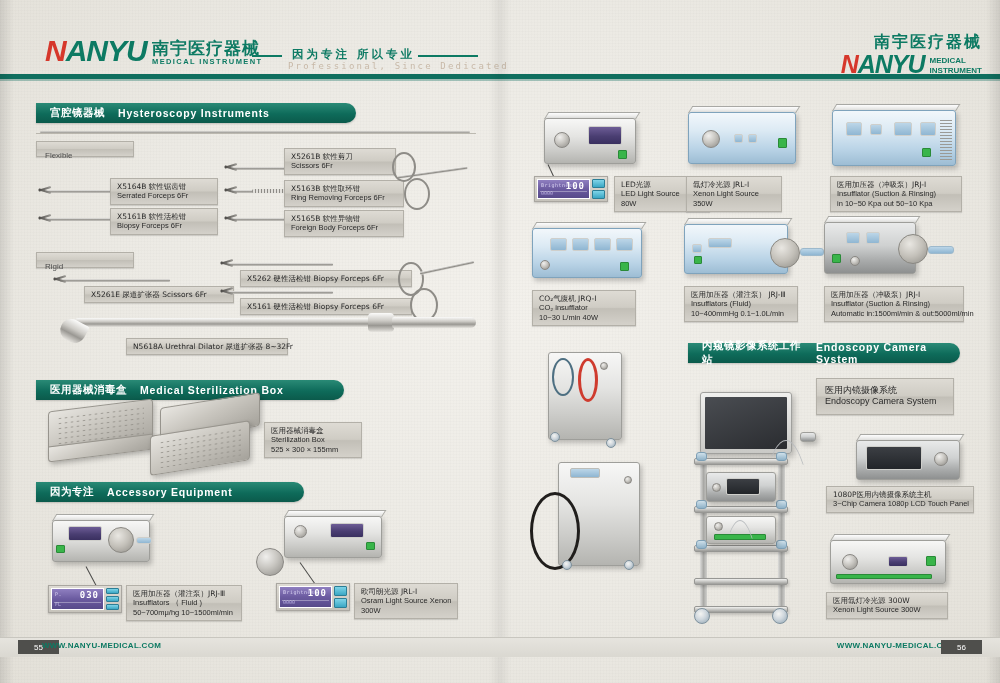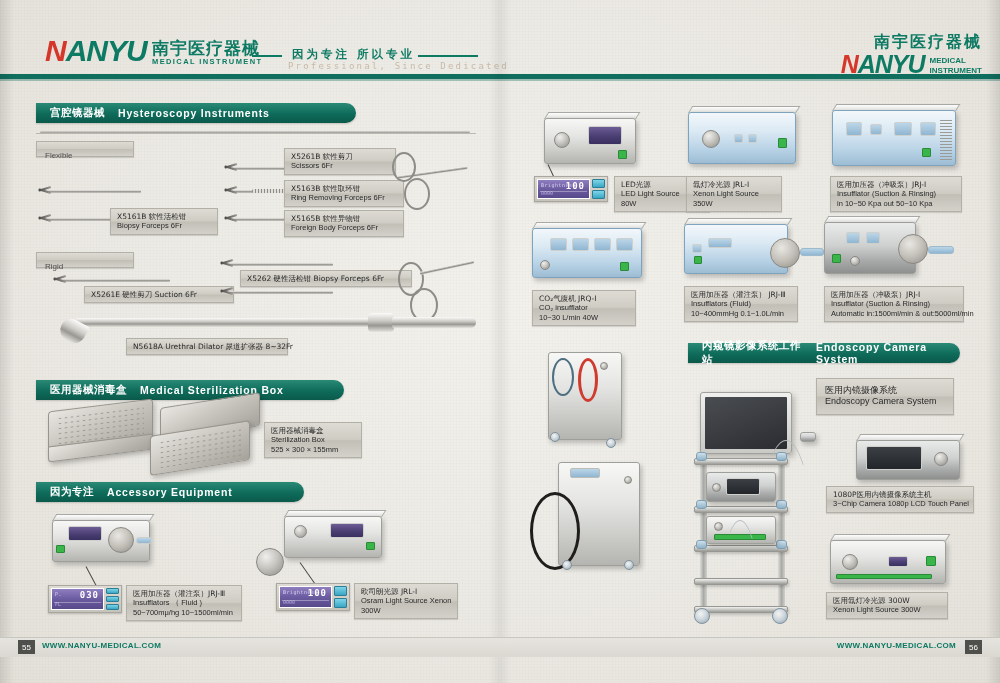--- a/index.html
+++ b/index.html
@@ -250,21 +250,21 @@
   .hose { position: absolute; border: 3px solid #23211f; border-radius: 50%; background: transparent; }
 
   
   .footer { position: absolute; left: 0; bottom: 0; width: 1000px; height: 46px; }
   .foot-bar {
     position: absolute; left: 0; top: 0; width: 1000px; height: 20px;
     background: linear-gradient(180deg, #e6e4de, #dad8d1);
     border-top: 1px solid #c8c6bf;
   }
   .pgnum {
-    position: absolute; top: 3px; width: 17px; height: 14px;
+    position: absolute; top: 3px; width: 41px; height: 14px;
     background: #4f4f4c; color: #fff; font-size: 8px;
     display: flex; align-items: center; justify-content: center;
   }
   .foot-url {
     position: absolute; top: 4px; color: #0d7a63; font-size: 8px; font-weight: bold; letter-spacing: .3px;
   }
 </style>
 </head>
 <body>
 
@@ -317,20 +317,24 @@
 
   <div class="shaft" style="left:232px; top:167px; width:105px;"></div>
   <div class="jaw" style="left:224px; top:163px;"></div>
   <div class="plate" style="left:284px; top:148px; width:112px;">
     <div class="cn">X5261B 软性剪刀</div>
     <div class="en">Scissors 6Fr</div>
   </div>
 
   <div class="shaft" style="left:46px; top:190px; width:95px;"></div>
   <div class="jaw" style="left:38px; top:186px;"></div>
+  <div class="plate" style="left:110px; top:178px; width:108px;">
+    <div class="cn">X5164B 软性锯齿钳</div>
+    <div class="en">Serrated Forceps 6Fr</div>
+  </div>
 
   <div class="shaft" style="left:232px; top:190px; width:105px;"></div>
   <div class="coil" style="left:252px; top:189px; width:58px;"></div>
   <div class="jaw" style="left:224px; top:186px;"></div>
   <div class="plate" style="left:284px; top:180px; width:120px;">
     <div class="cn">X5163B 软性取环钳</div>
     <div class="en">Ring Removing Forceps 6Fr</div>
   </div>
 
   <div class="shaft" style="left:46px; top:218px; width:95px;"></div>
@@ -351,31 +355,34 @@
   <div class="ring-handle" style="left:392px; top:152px; width:24px; height:30px;"></div>
   <div class="ring-handle" style="left:404px; top:178px; width:26px; height:32px;"></div>
 
   <div class="plate cat" style="left:36px; top:252px; width:98px;">
     <span class="en">Rigid</span>
   </div>
 
   <div class="shaft" style="left:60px; top:279px; width:110px;"></div>
   <div class="jaw" style="left:53px; top:275px;"></div>
   <div class="plate" style="left:84px; top:286px; width:150px;">
-    <div class="cn">X5261E 硬性剪刀 Suction 6Fr</div>
+    <div class="cn">X5261E 尿道扩张器 Scissors 6Fr</div>
   </div>
 
   <div class="shaft" style="left:228px; top:263px; width:105px;"></div>
   <div class="jaw" style="left:220px; top:259px;"></div>
   <div class="plate" style="left:240px; top:270px; width:172px;">
     <div class="cn">X5262 硬性活检钳 Biopsy Forceps 6Fr</div>
   </div>
 
   <div class="shaft" style="left:228px; top:291px; width:105px;"></div>
   <div class="jaw" style="left:220px; top:287px;"></div>
+  <div class="plate" style="left:240px; top:298px; width:172px;">
+    <div class="cn">X5161 硬性活检钳 Biopsy Forceps 6Fr</div>
+  </div>
 
   <div class="ring-handle" style="left:398px; top:262px; width:26px; height:34px;"></div>
   <div class="ring-handle" style="left:410px; top:288px; width:28px; height:34px;"></div>
   <div class="shaft" style="left:420px; top:272px; width:55px; transform:rotate(-12deg); transform-origin:left center;"></div>
 
   <div class="dilator" style="left:74px; top:318px; width:300px; height:9px;"></div>
   <div class="dilator" style="left:60px; top:320px; width:26px; height:22px; border-radius:12px 2px 12px 12px; transform:rotate(28deg);"></div>
   <div class="dilator" style="left:368px; top:313px; width:26px; height:19px; border-radius:4px;"></div>
   <div class="dilator" style="left:392px; top:317px; width:84px; height:11px; border-radius:3px 7px 7px 3px;"></div>
   <div class="plate" style="left:126px; top:338px; width:162px;">

